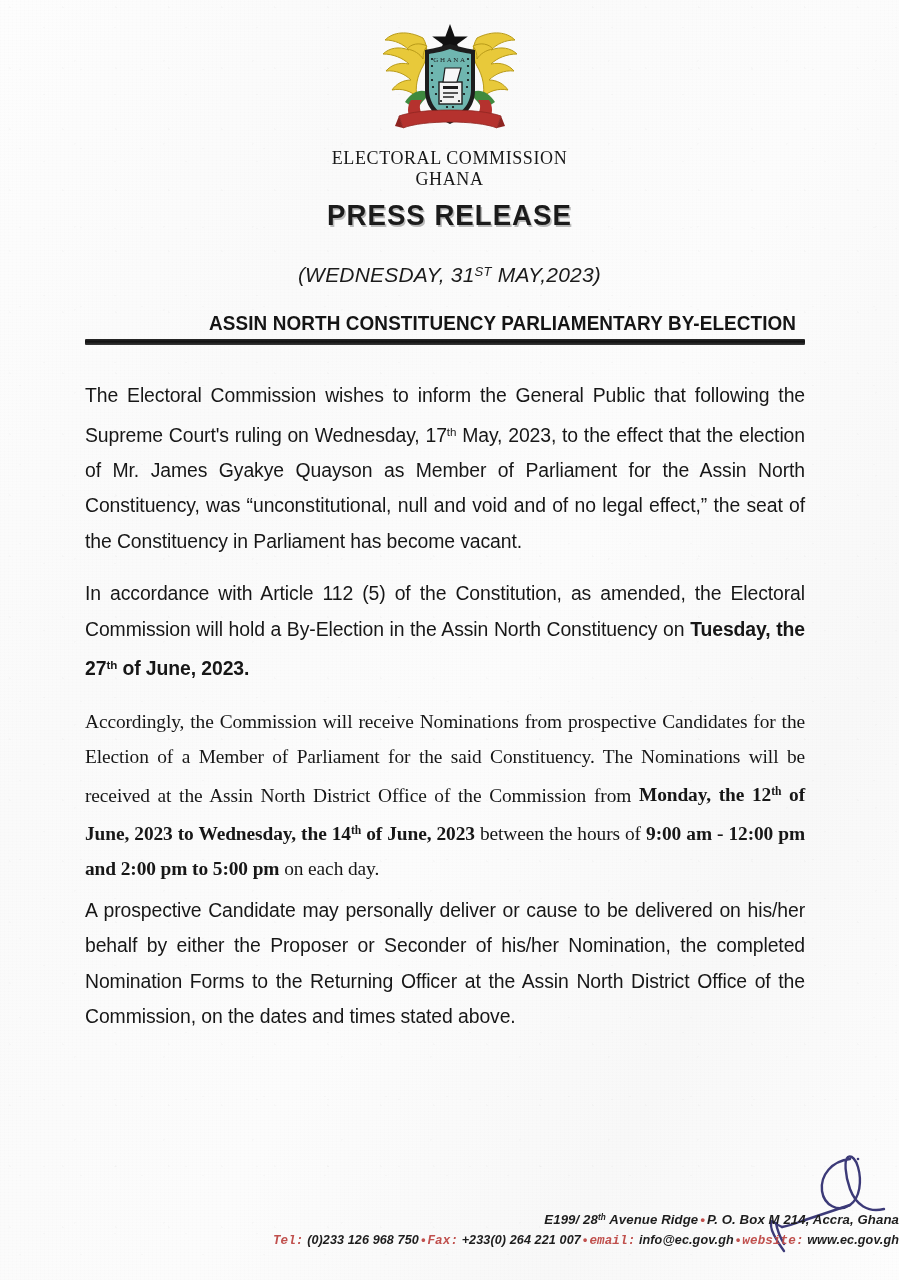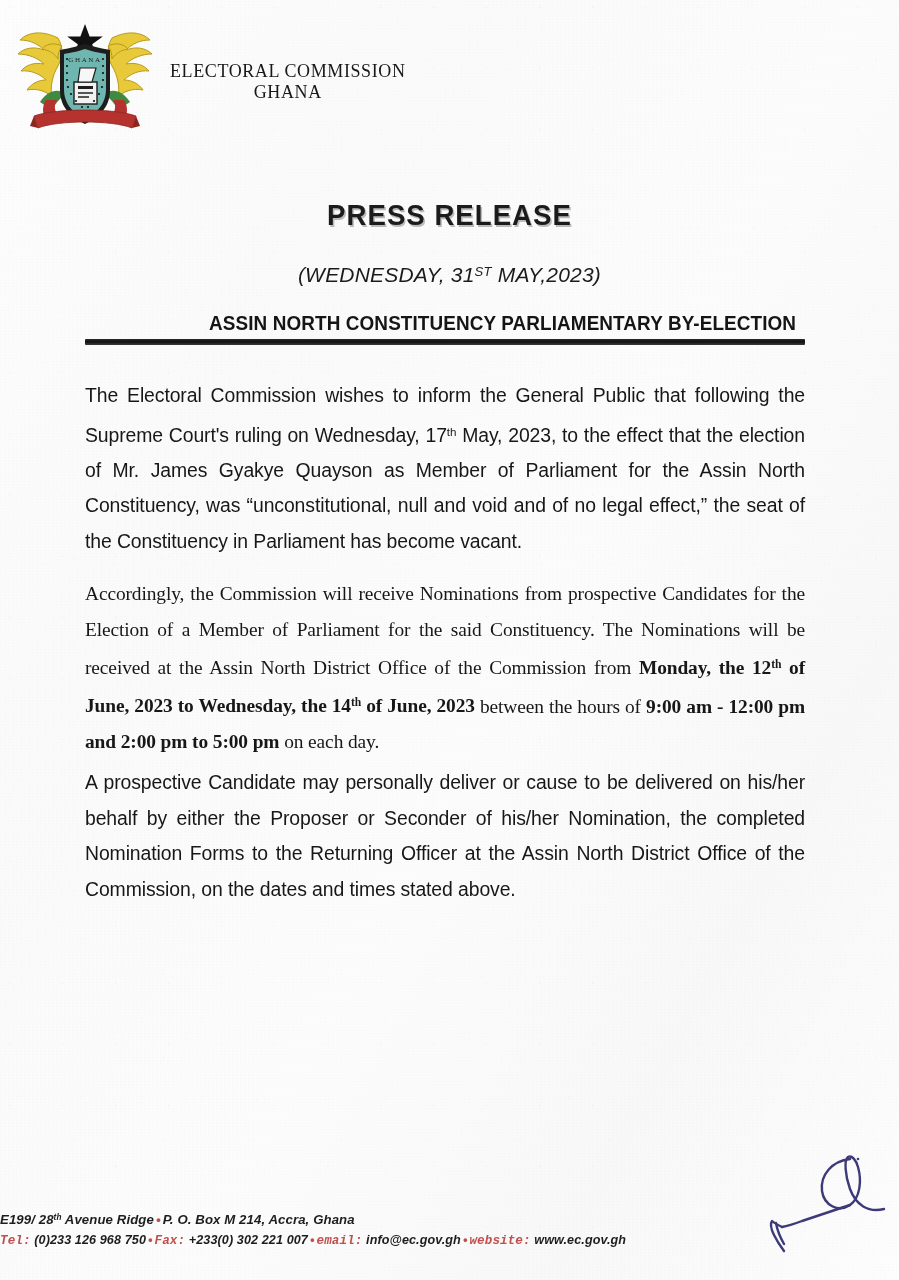--- a/index.html
+++ b/index.html
@@ -38,21 +38,21 @@
       repeating-linear-gradient(0deg, rgba(0,0,0,0.012) 0 1px, transparent 1px 3px),
       repeating-linear-gradient(90deg, rgba(0,0,0,0.010) 0 1px, transparent 1px 4px);
   }
 
   
   .crest-wrap {
     position: absolute;
     top: 16px;
     left: 0; right: 0;
     display: flex;
-    flex-direction: row;
+    flex-direction: column;
     align-items: center;
   }
   .crest-svg { display: block; }
   .org-name {
     margin-top: 4px;
     text-align: center;
     font-family: "Liberation Serif", serif;
     font-size: 18px;
     letter-spacing: .6px;
     line-height: 1.18;
@@ -140,24 +140,25 @@
     top: 1143px;
     width: 150px;
     height: 115px;
   }
 
   
   .footer {
     position: absolute;
     left: 0; right: 0;
     top: 1208px;
-    text-align: left;
+    text-align: right;
     font-style: italic;
     font-weight: bold;
     line-height: 20px;
+    padding-left: 32px;
   }
   .footer .addr {
     font-size: 13.2px;
     color: #1d1d1d;
     letter-spacing: .1px;
   }
   .footer .addr sup { font-size: .62em; vertical-align: .45em; }
   .footer .contact {
     font-size: 12.6px;
     color: #1d1d1d;
@@ -250,20 +251,21 @@
 
   <div class="subject-wrap">
     <div class="subject">ASSIN NORTH CONSTITUENCY PARLIAMENTARY BY-ELECTION</div>
     <div class="subject-rule"></div>
   </div>
 
   <div class="body-copy">
 
     <p class="para"><span>The Electoral Commission wishes to inform the General Public that following the Supreme Court's ruling on Wednesday, 17</span><sup>th</sup><span> May, 2023, to the effect that the election of Mr. James Gyakye Quayson as Member of Parliament for the Assin North Constituency, was “unconstitutional, null and void and of no legal effect,” the seat of the Constituency in Parliament has become vacant.</span></p>
 
+    <p class="para"><span>In accordance with Article 112 (5) of the Constitution, as amended, the Electoral Commission will hold a By-Election in the Assin North Constituency on </span><b><span>Tuesday, the 27</span><sup>th</sup><span> of June, 2023.</span></b></p>
 
     <p class="para tight"><span>Accordingly, the Commission will receive Nominations from prospective Candidates for the Election of a Member of Parliament for the said Constituency. The Nominations will be received at the Assin North District Office of the Commission from </span><b><span>Monday, the 12</span><sup>th</sup><span> of June, 2023 to Wednesday, the 14</span><sup>th</sup><span> of June, 2023</span></b><span> between the hours of </span><b>9:00 am - 12:00 pm and 2:00 pm to 5:00 pm</b><span> on each day.</span></p>
 
 
     <p class="para">A prospective Candidate may personally deliver or cause to be delivered on his/her behalf by either the Proposer or Seconder of his/her Nomination, the completed Nomination Forms to the Returning Officer at the Assin North District Office of the Commission, on the dates and times stated above.</p>
   </div>
 
   <div class="signature">
     <svg width="150" height="115" viewBox="0 0 150 115" xmlns="http://www.w3.org/2000/svg">
       <g fill="none" stroke="#3c3a78" stroke-width="2.4" stroke-linecap="round" stroke-linejoin="round">
@@ -277,18 +279,18 @@
     </svg>
   </div>
 
   <div class="footer">
     <div class="addr">
       <span>E199/ 28</span><sup>th</sup><span> Avenue Ridge</span><span class="sep">•</span><span>P. O. Box M 214, Accra, Ghana</span>
     </div>
     <div class="contact">
       <span class="lbl">Tel:</span>
       <span>(0)233 126 968 750</span><span class="sep">•</span><span class="lbl">Fax:</span>
-      <span>+233(0) 302 221 007</span><span class="sep">•</span><span class="lbl">email:</span>
+      <span>+233(0) 264 221 007</span><span class="sep">•</span><span class="lbl">email:</span>
       <span>info@ec.gov.gh</span><span class="sep">•</span><span class="lbl">website:</span>
       <span>www.ec.gov.gh</span>
     </div>
   </div>
 </div>
 
 </body></html>

